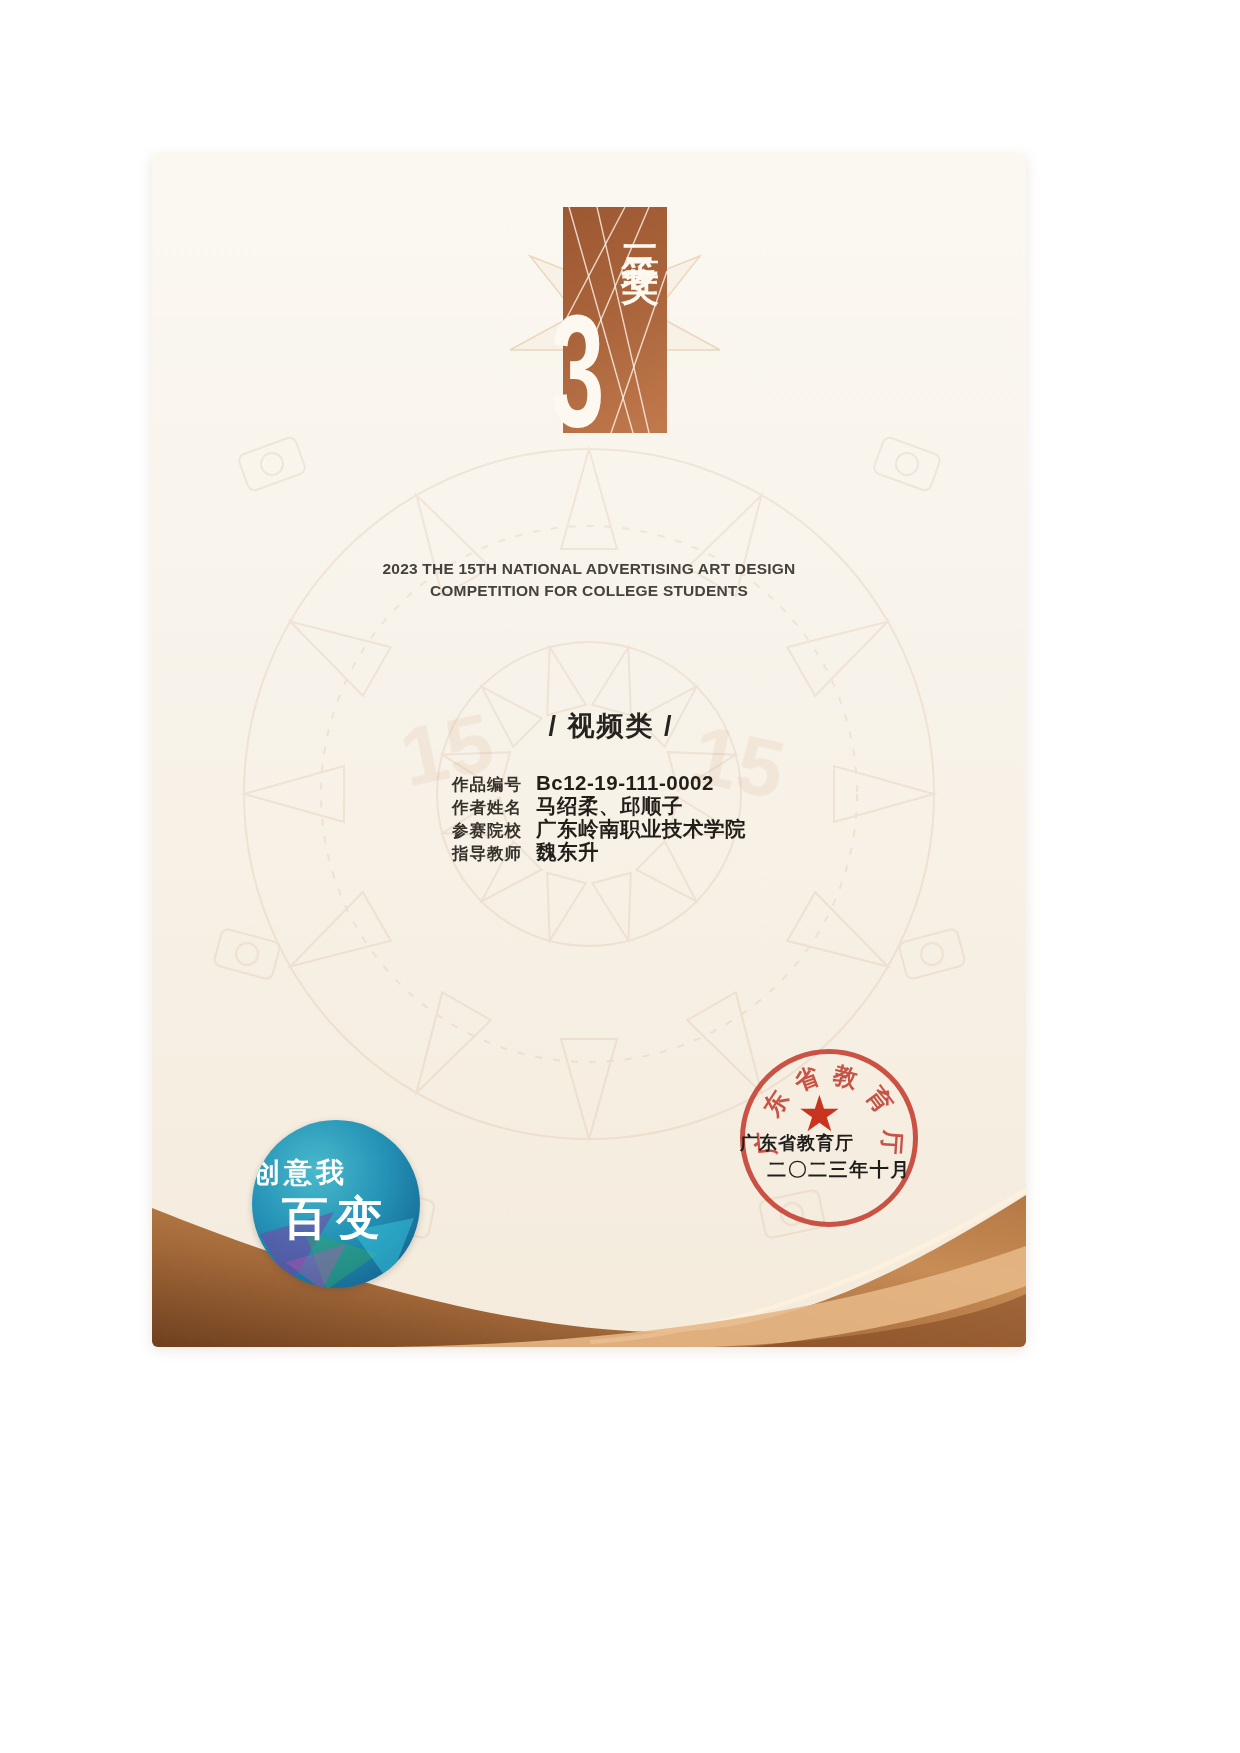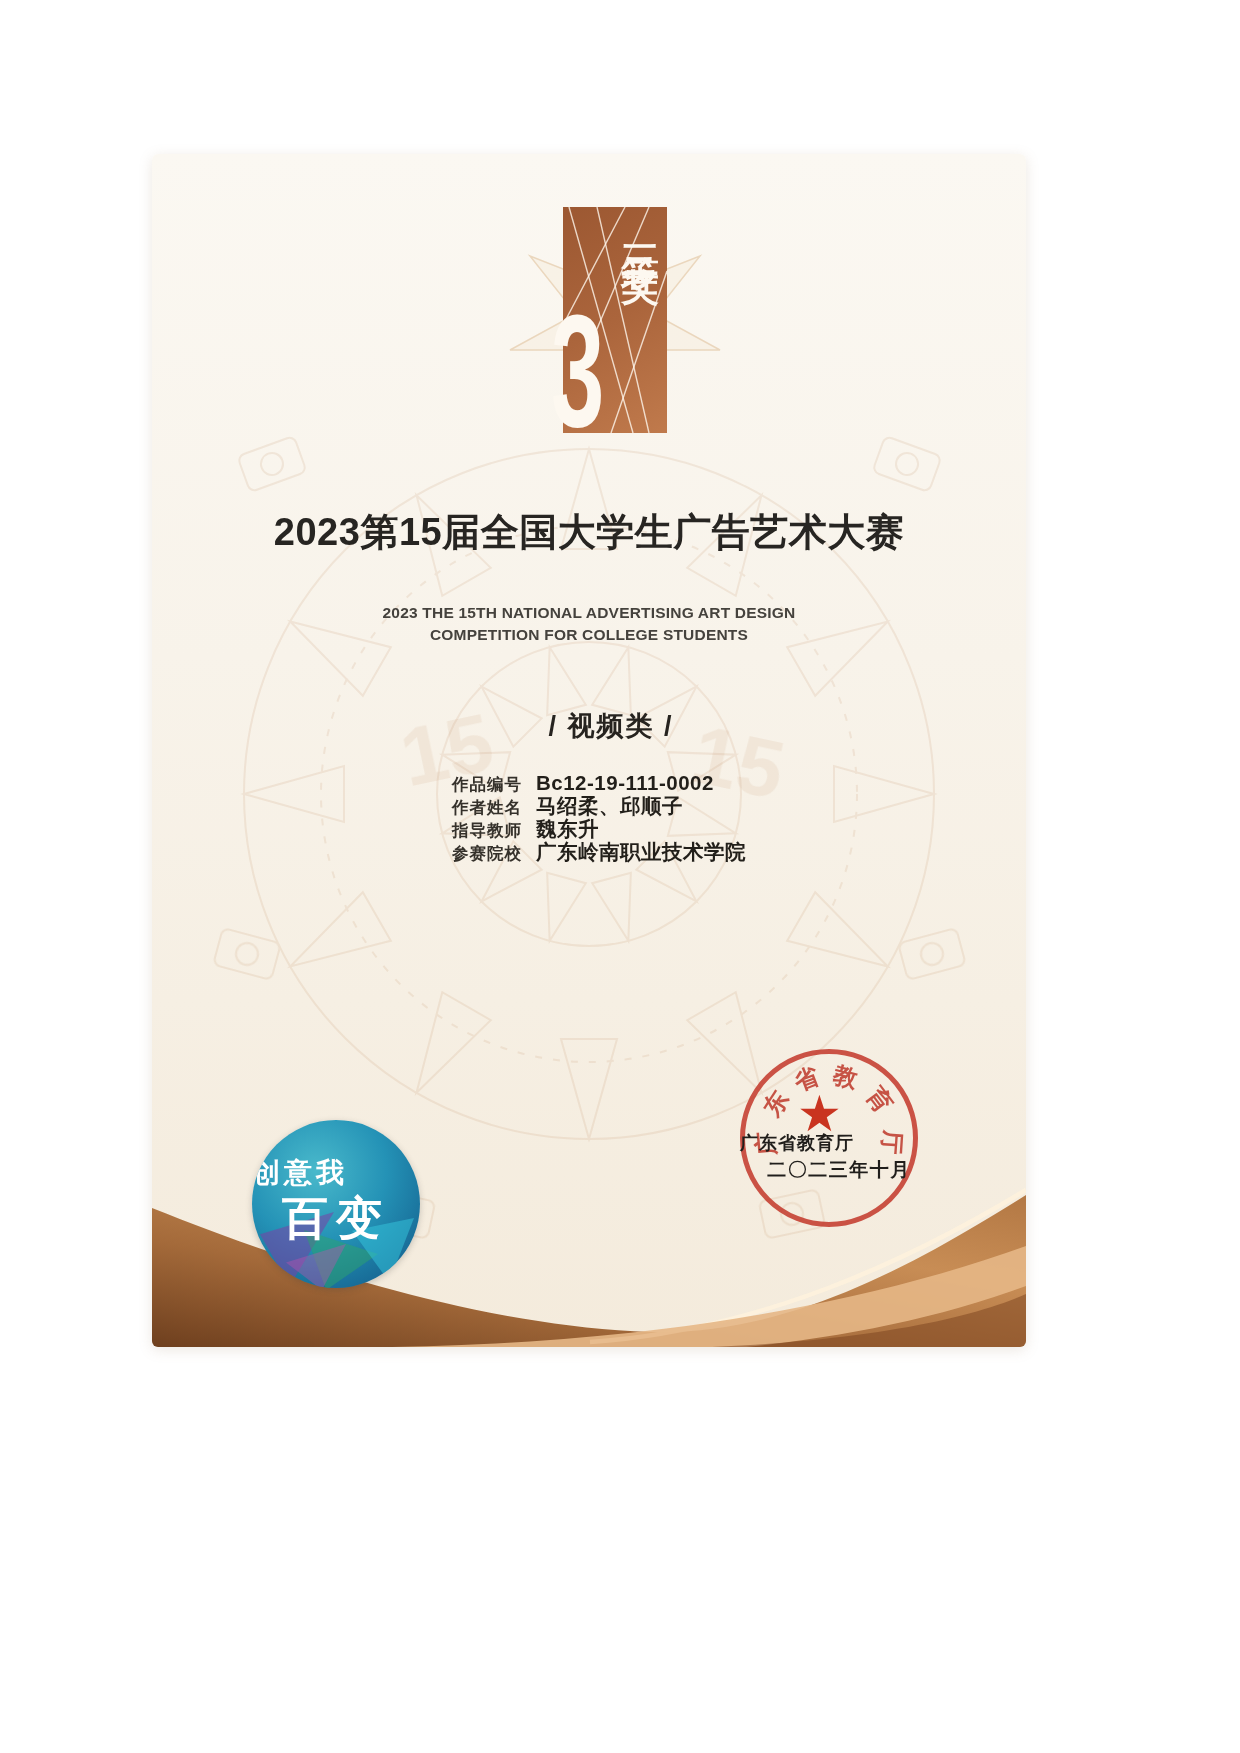--- a/index.html
+++ b/index.html
@@ -23,21 +23,21 @@
               font-weight:600;color:#fdf8f0;letter-spacing:11px;line-height:1;}
   .badge-num{position:absolute;left:-12px;bottom:-18px;font-size:160px;font-weight:700;
              color:#fdf8f0;line-height:1;transform:scaleX(.6);transform-origin:left bottom;}
 
   .region{position:absolute;top:292px;left:0;width:100%;padding-left:52px;box-sizing:border-box;
           text-align:center;font-size:31px;font-weight:700;color:#b26837;letter-spacing:7px;z-index:2;}
 
   .title{position:absolute;top:358px;left:0;width:100%;margin:0;text-align:center;line-height:1.1;
          font-size:38px;font-weight:700;color:#272522;letter-spacing:.5px;z-index:2;}
   .sub{position:absolute;left:0;width:100%;text-align:center;font-size:15.5px;font-weight:700;
-       color:#45423d;letter-spacing:.2px;z-index:2;margin-top:44px;}
+       color:#45423d;letter-spacing:.2px;z-index:2;}
   .sub1{top:406px;} .sub2{top:428px;}
 
   .category{position:absolute;top:554px;left:0;width:100%;padding-left:44px;box-sizing:border-box;
             text-align:center;font-size:27px;font-weight:600;color:#26231f;letter-spacing:2px;z-index:2;}
 
   
   .details{position:absolute;left:300px;top:618px;display:flex;flex-direction:column;z-index:2;}
   .drow{display:flex;align-items:baseline;line-height:21px;}
   .dlabel{flex:0 0 84px;width:84px;font-size:16.5px;font-weight:700;color:#35312b;letter-spacing:1px;}
   .dvalue{font-size:20.5px;font-weight:600;color:#221f1a;letter-spacing:.5px;white-space:nowrap;}
@@ -154,42 +154,41 @@
           <line x1="0" y1="118" x2="62" y2="0"></line>
           <line x1="48" y1="226" x2="104" y2="64"></line>
           <line x1="6" y1="0" x2="70" y2="226"></line>
         </g>
       </svg>
       <div class="badge-rank">三等奖</div>
       <div class="badge-num">3</div>
     </div>
 
 
-    <h1 class="title">2023第15届全国大学生广告艺术大赛</h1>
     <div class="sub sub1">2023 THE 15TH NATIONAL ADVERTISING ART DESIGN</div>
     <div class="sub sub2">COMPETITION FOR COLLEGE STUDENTS</div>
 
     <div class="category">/ 视频类 /</div>
 
     <div class="details">
       <div class="drow">
         <span class="dlabel">作品编号</span>
         <span class="dvalue">Bc12-19-111-0002</span>
       </div>
       <div class="drow">
         <span class="dlabel">作者姓名</span>
         <span class="dvalue">马绍柔、邱顺子</span>
       </div>
       <div class="drow">
+        <span class="dlabel">参赛院校</span>
+        <span class="dvalue">广东岭南职业技术学院</span>
+      </div>
+      <div class="drow">
         <span class="dlabel">指导教师</span>
         <span class="dvalue">魏东升</span>
-      </div>
-      <div class="drow">
-        <span class="dlabel">参赛院校</span>
-        <span class="dvalue">广东岭南职业技术学院</span>
       </div>
     </div>
 
     <div class="seal">
       <div class="seal-ring"></div>
       <span class="ringch r0">广</span>
       <span class="ringch r1">东</span>
       <span class="ringch r2">省</span>
       <span class="ringch r3">教</span>
       <span class="ringch r4">育</span>

